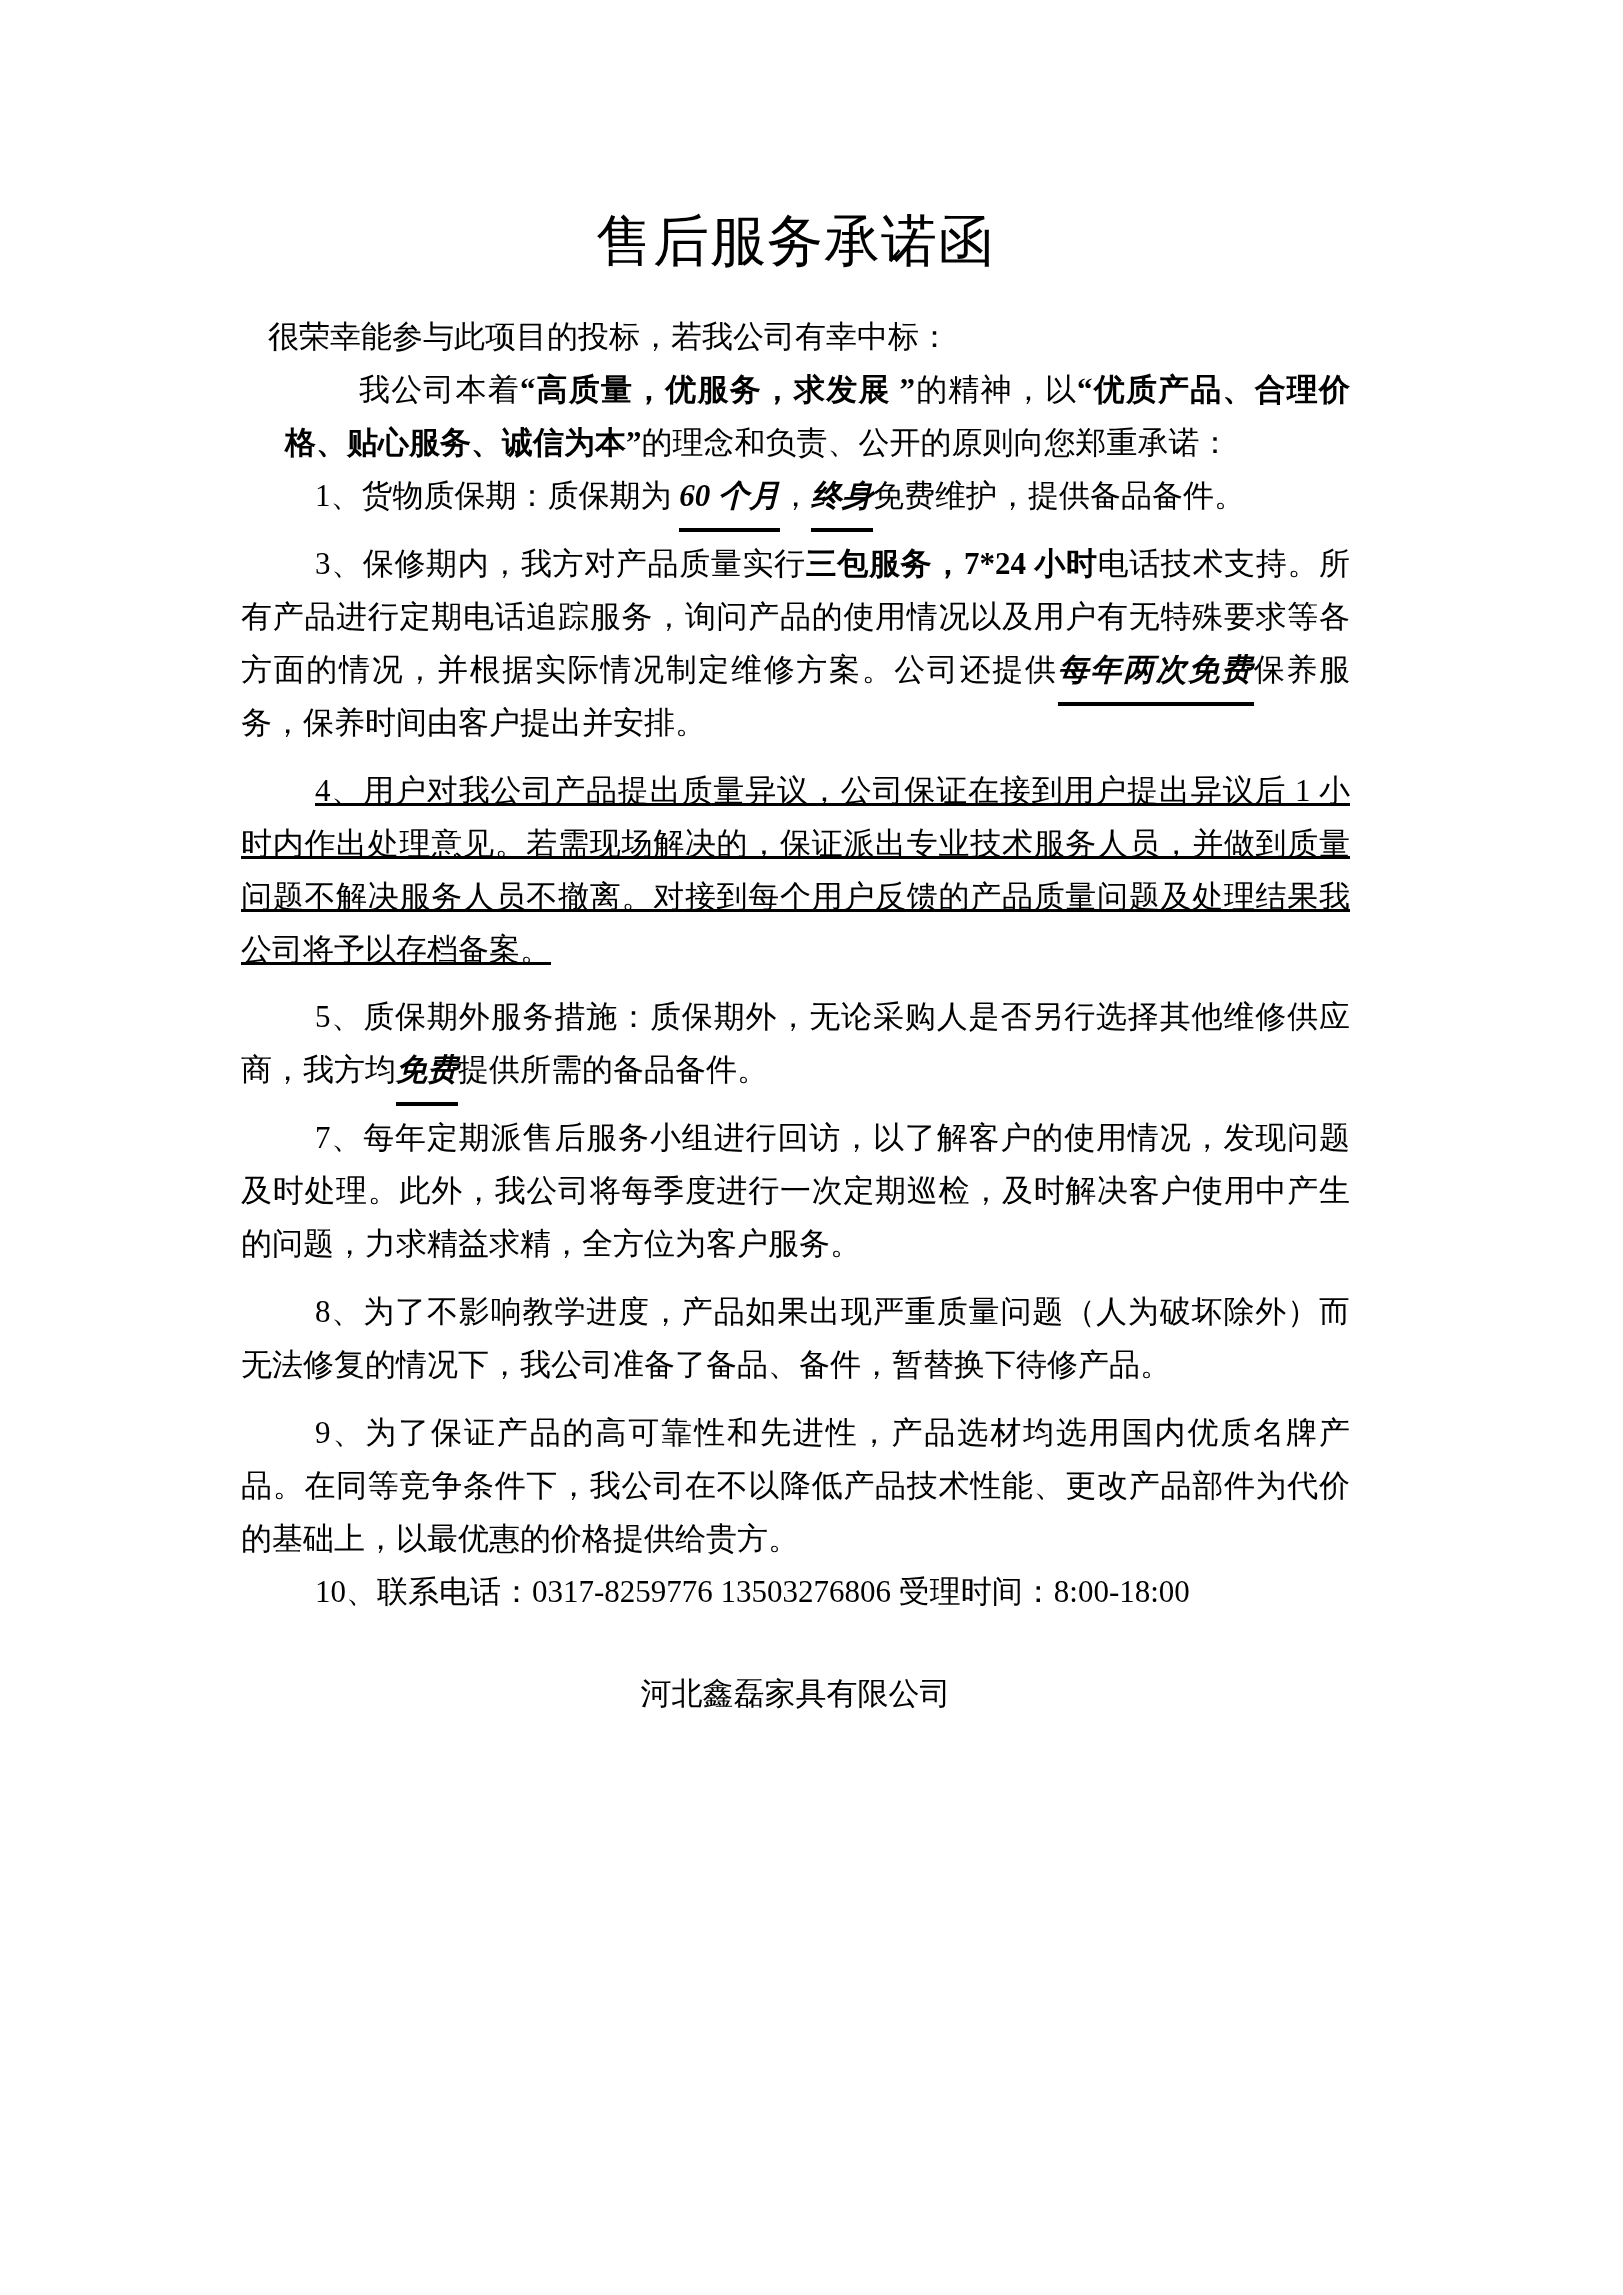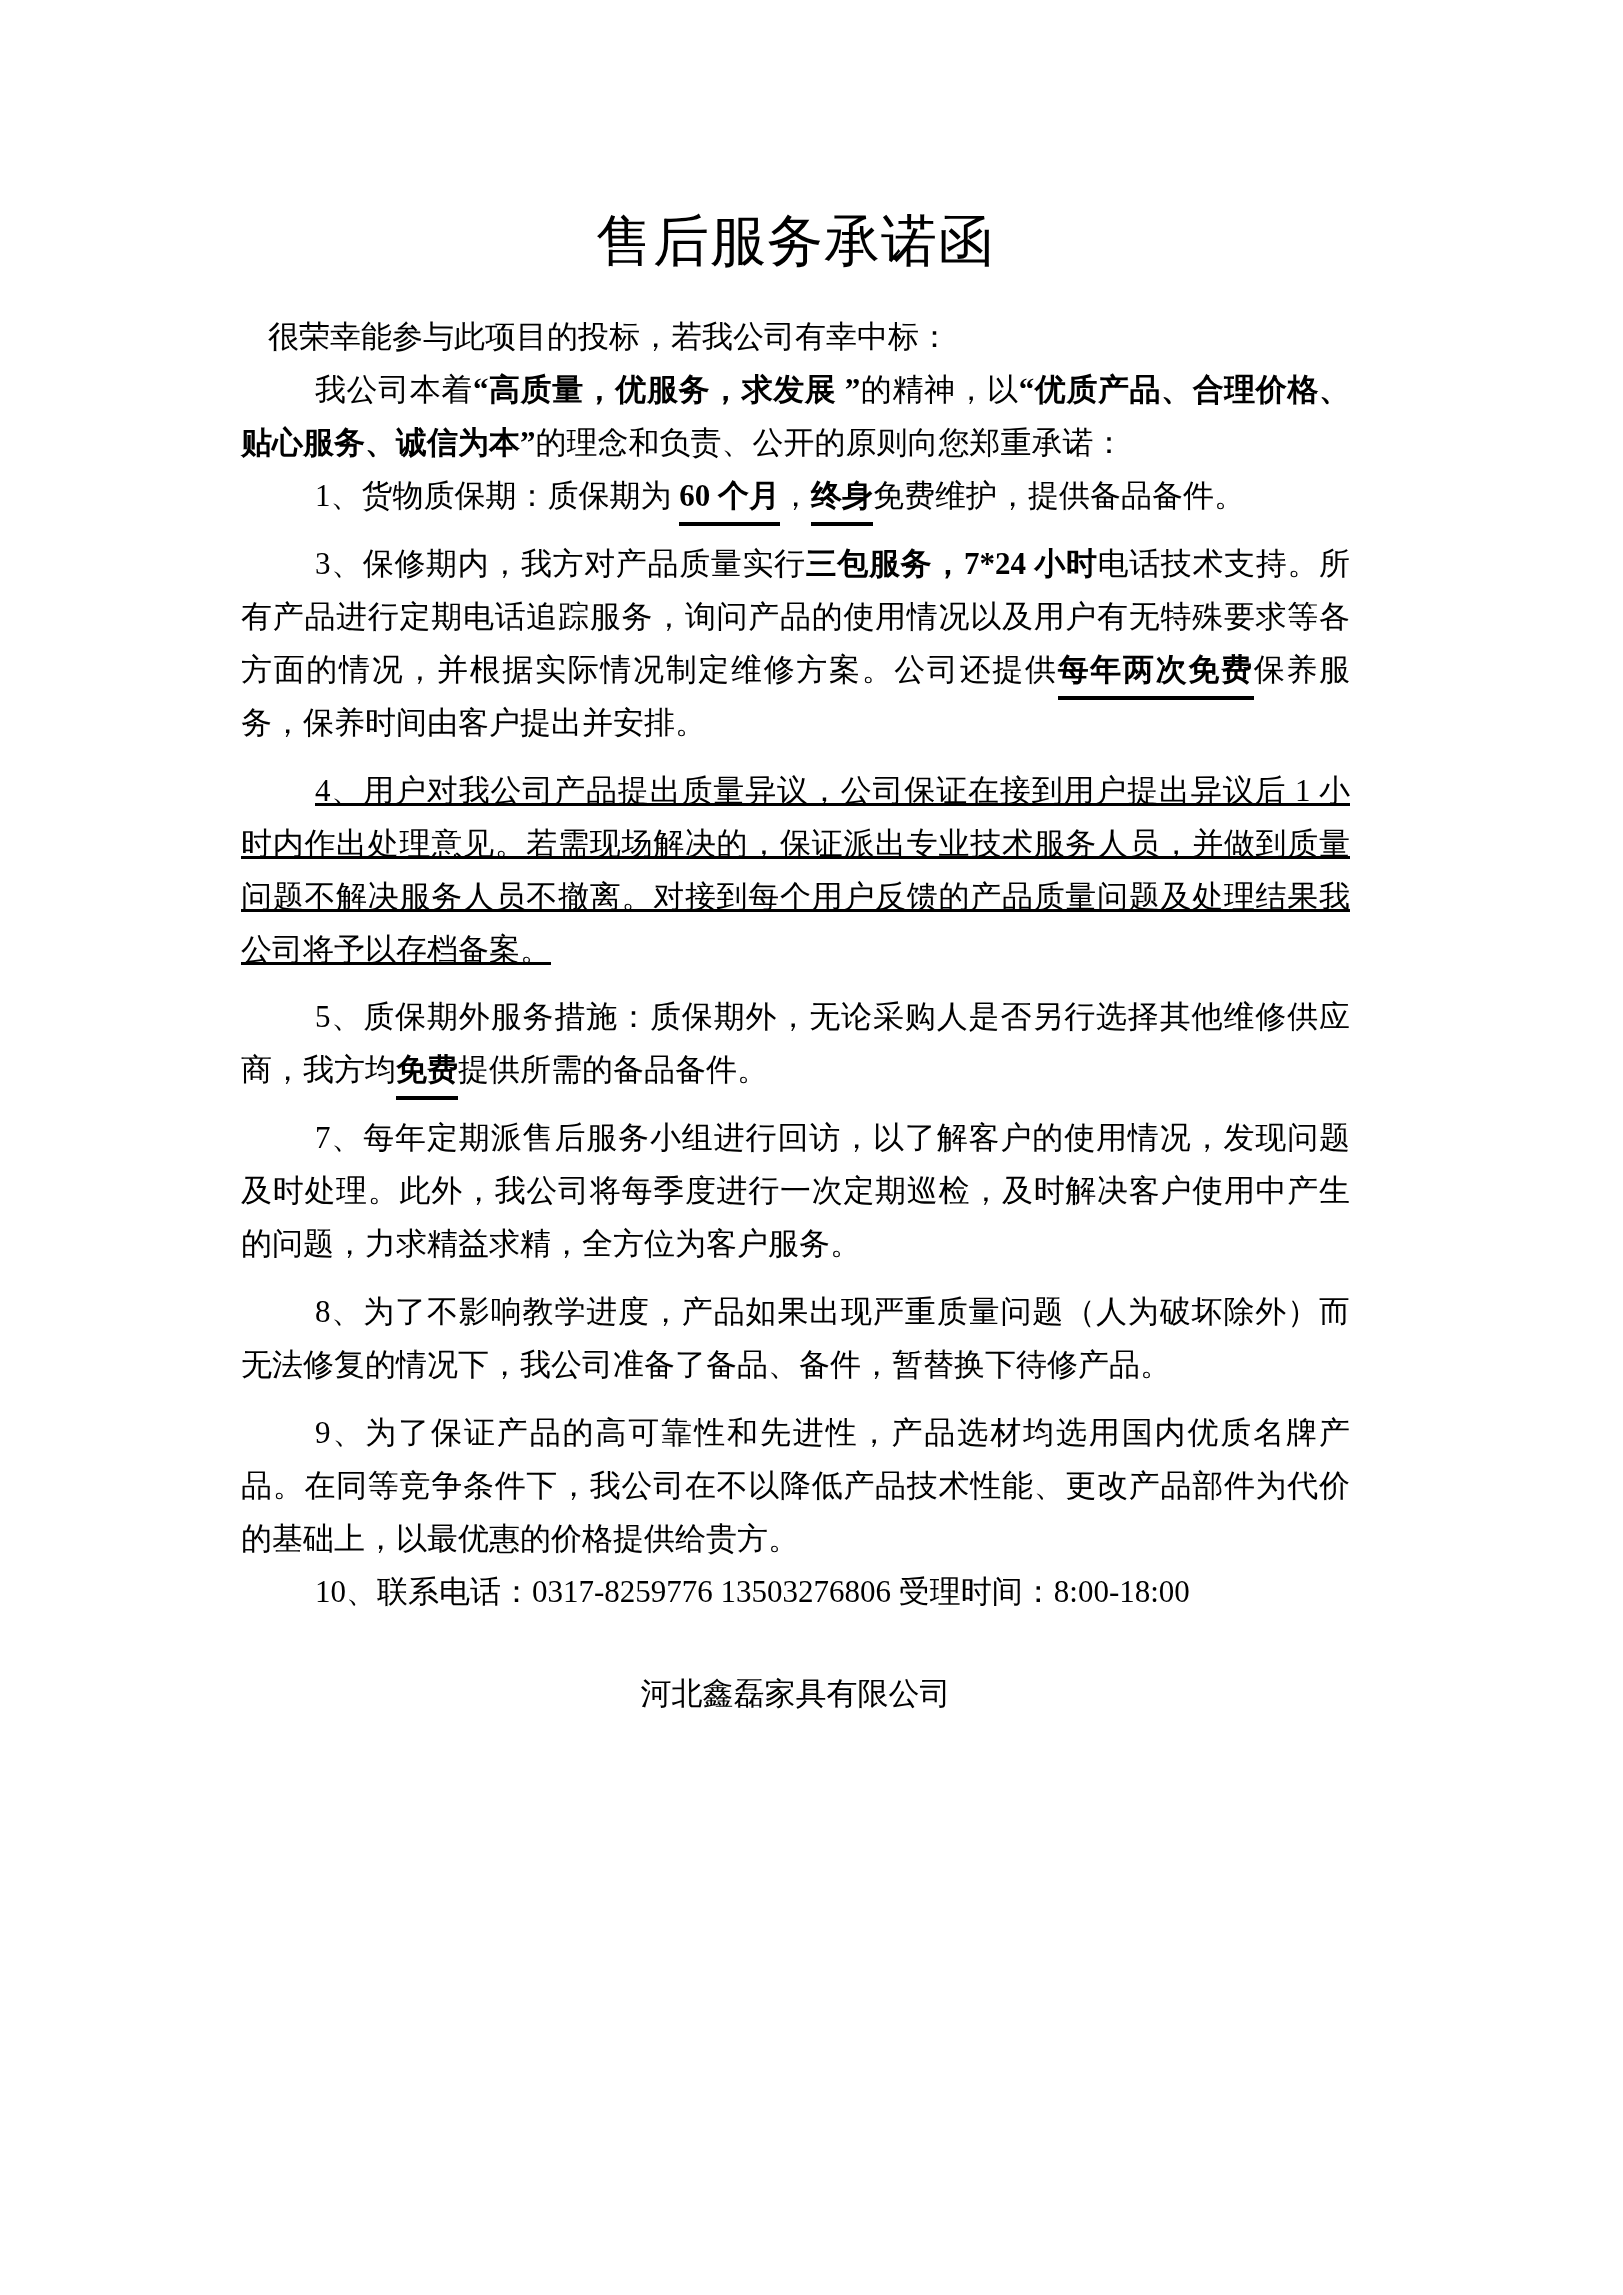--- a/index.html
+++ b/index.html
@@ -28,38 +28,39 @@
   .para {
     margin: 0;
     font-size: 31px;
     line-height: 53px;
     text-align: justify;
   }
   .para.gap { margin-top: 14.7px; }
   .b { font-weight: 700; }
   .u {
     border-bottom: 4.9px solid #000000;
-    padding-bottom: 9px;
+    padding-bottom: 15px;
+    font-style: italic;
   }
   .footer-line {
     margin-top: 49px;
     font-size: 31px;
     line-height: 53px;
     text-align: center;
   }
 </style>
 </head>
 <body>
 
 <div class="page">
   <h1 class="doc-title">售后服务承诺函</h1>
 
   <div>
       <p class="para" style="text-indent: 0px; margin-left: 27px;"><span class="">很荣幸能参与此项目的投标，若我公司有幸中标：</span></p>
-      <p class="para" style="text-indent: 74px;"><span class="">我公司本着</span><span class="b">“高质量，优服务，求发展 ”</span><span class="">的精神，以</span><span class="b">“优质产品、合理价格、贴心服务、诚信为本”</span><span class="">的理念和负责、公开的原则向您郑重承诺：</span></p>
+      <p class="para" style="text-indent: 74px; margin-left: 44px;"><span class="">我公司本着</span><span class="b">“高质量，优服务，求发展 ”</span><span class="">的精神，以</span><span class="b">“优质产品、合理价格、贴心服务、诚信为本”</span><span class="">的理念和负责、公开的原则向您郑重承诺：</span></p>
       <p class="para" style="text-indent: 74px;"><span class="">1、货物质保期：质保期为 </span><span class="b u">60 个月</span><span class="">，</span><span class="b u">终身</span><span class="">免费维护，提供备品备件。</span></p>
       <p class="para gap" style="text-indent: 74px;"><span class="">3、保修期内，我方对产品质量实行</span><span class="b">三包服务，7*24 小时</span><span class="">电话技术支持。所有产品进行定期电话追踪服务，询问产品的使用情况以及用户有无特殊要求等各方面的情况，并根据实际情况制定维修方案。公司还提供</span><span class="b u">每年两次免费</span><span class="">保养服务，保养时间由客户提出并安排。</span></p>
       <p class="para gap" style="text-indent: 74px; text-decoration: underline;"><span class="">4、用户对我公司产品提出质量异议，公司保证在接到用户提出异议后 1 小时内作出处理意见。若需现场解决的，保证派出专业技术服务人员，并做到质量问题不解决服务人员不撤离。对接到每个用户反馈的产品质量问题及处理结果我公司将予以存档备案。</span></p>
       <p class="para gap" style="text-indent: 74px;"><span class="">5、质保期外服务措施：质保期外，无论采购人是否另行选择其他维修供应商，我方均</span><span class="b u">免费</span><span class="">提供所需的备品备件。</span></p>
       <p class="para gap" style="text-indent: 74px;"><span class="">7、每年定期派售后服务小组进行回访，以了解客户的使用情况，发现问题及时处理。此外，我公司将每季度进行一次定期巡检，及时解决客户使用中产生的问题，力求精益求精，全方位为客户服务。</span></p>
       <p class="para gap" style="text-indent: 74px;"><span class="">8、为了不影响教学进度，产品如果出现严重质量问题（人为破坏除外）而无法修复的情况下，我公司准备了备品、备件，暂替换下待修产品。</span></p>
       <p class="para gap" style="text-indent: 74px;"><span class="">9、为了保证产品的高可靠性和先进性，产品选材均选用国内优质名牌产品。在同等竞争条件下，我公司在不以降低产品技术性能、更改产品部件为代价的基础上，以最优惠的价格提供给贵方。</span></p>
       <p class="para" style="text-indent: 74px;"><span class="">10、联系电话：0317-8259776 13503276806 受理时间：8:00-18:00</span></p>
     </div>
 

